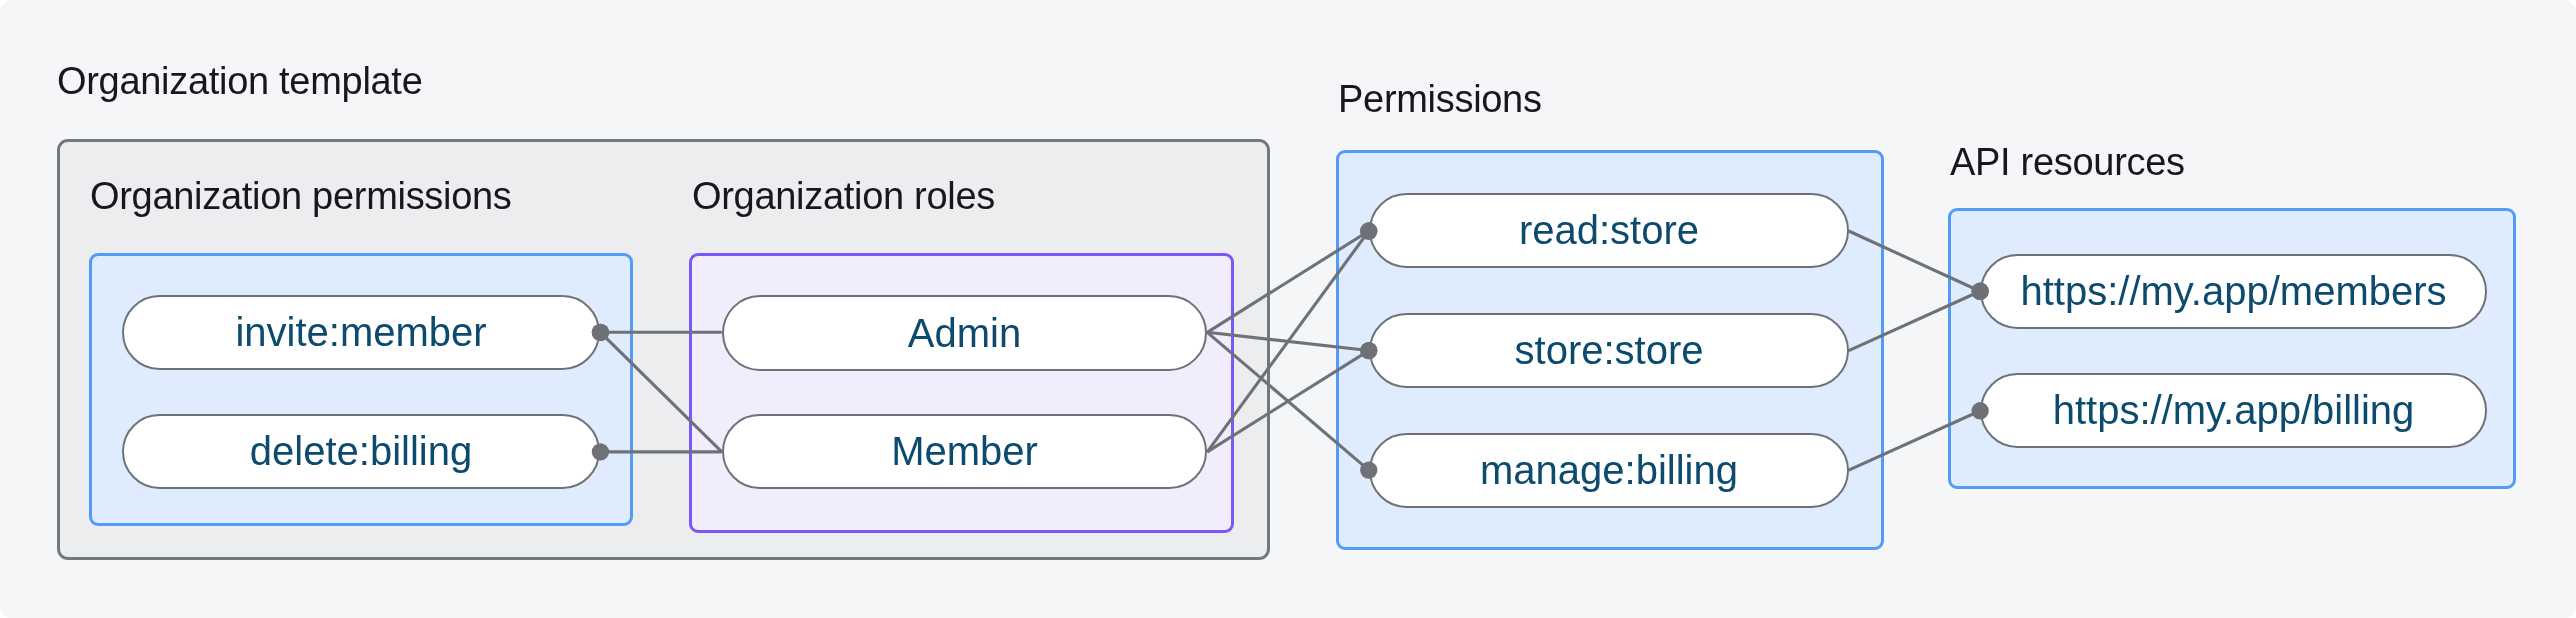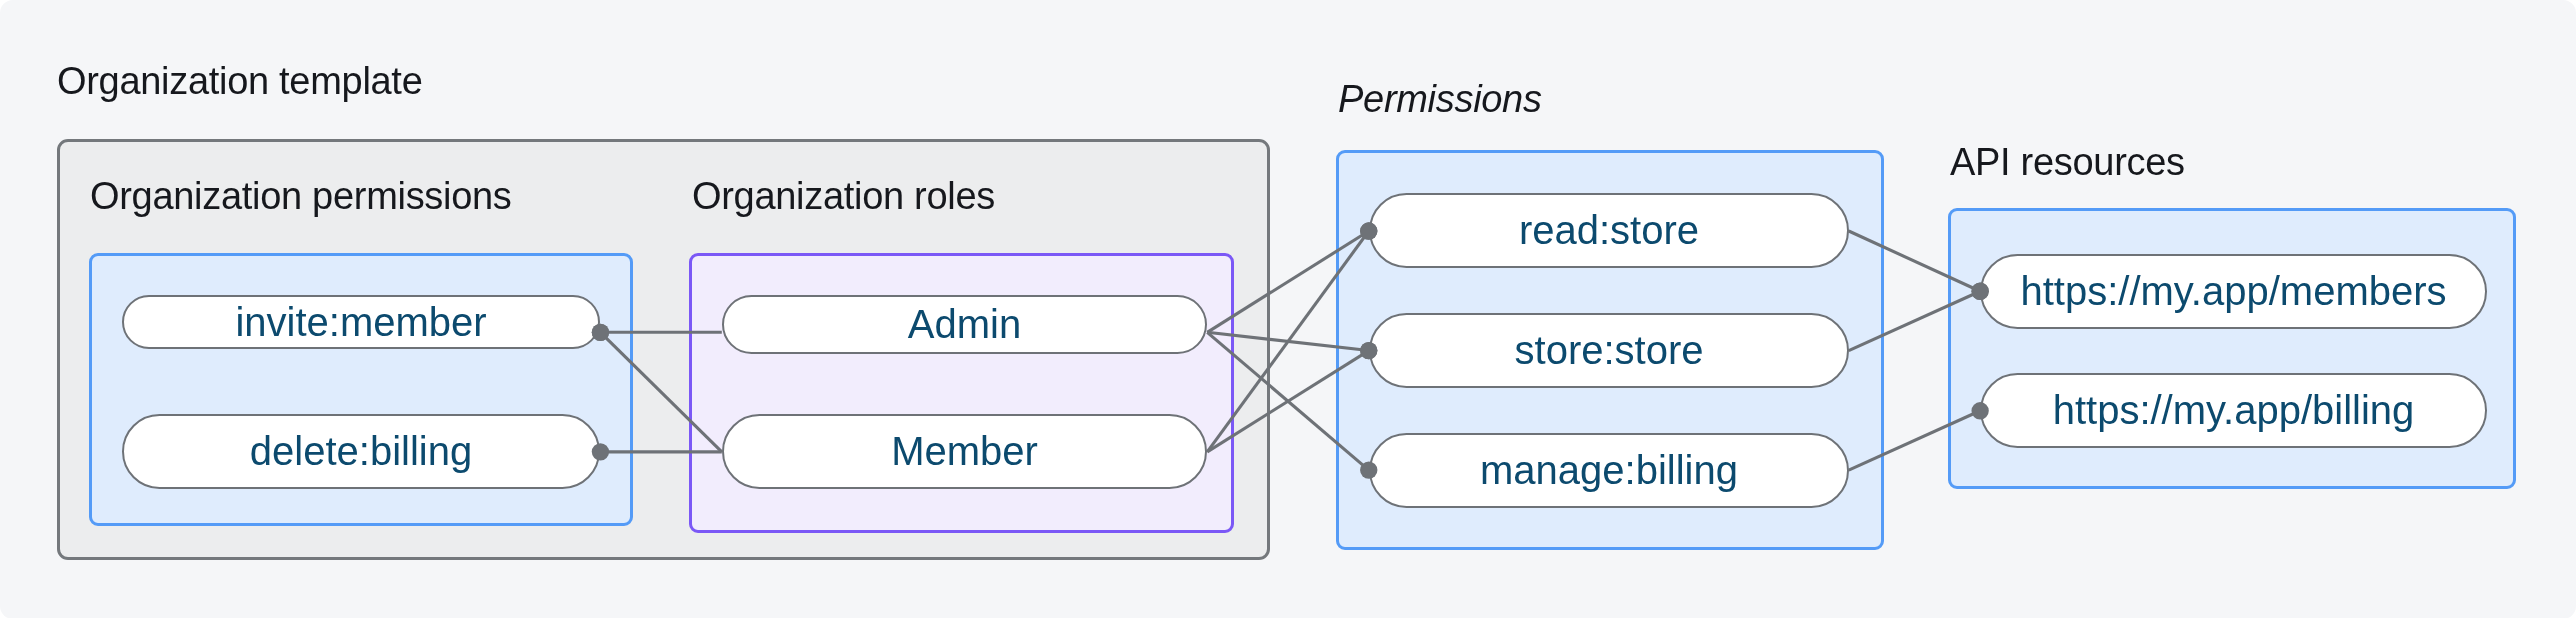--- a/index.html
+++ b/index.html
@@ -58,33 +58,33 @@
 <div id="canvas">
 
   <div class="group-label" style="left:57px; top:60px;">Organization template</div>
 
   <div class="box gray" style="left:57px; top:139px; width:1213px; height:421px;"></div>
 
   <div class="group-label" style="left:90px; top:175px;">Organization permissions</div>
 
   <div class="box blue" style="left:89px; top:253px; width:544px; height:273px;"></div>
 
-  <div class="pill" style="left:122px; top:295px; width:478px; height:54px;">invite:member</div>
+  <div class="pill" style="left:122px; top:295px; width:478px; height:75px;">invite:member</div>
 
   <div class="pill" style="left:122px; top:414px; width:478px; height:75px;">delete:billing</div>
 
   <div class="group-label" style="left:692px; top:175px;text-align:right;">Organization roles</div>
 
   <div class="box purple" style="left:689px; top:253px; width:545px; height:280px;"></div>
 
-  <div class="pill" style="left:722px; top:295px; width:485px; height:59px;">Admin</div>
+  <div class="pill" style="left:722px; top:295px; width:485px; height:76px;">Admin</div>
 
   <div class="pill" style="left:722px; top:414px; width:485px; height:75px;">Member</div>
 
-  <div class="group-label" style="left:1338px; top:78px;font-style:italic;">Permissions</div>
+  <div class="group-label" style="left:1338px; top:78px;">Permissions</div>
 
   <div class="box blue" style="left:1336px; top:150px; width:548px; height:400px;"></div>
 
   <div class="pill" style="left:1369px; top:193px; width:480px; height:75px;">read:store</div>
 
   <div class="pill" style="left:1369px; top:313px; width:480px; height:75px;">store:store</div>
 
   <div class="pill" style="left:1369px; top:433px; width:480px; height:75px;">manage:billing</div>
 
   <div class="group-label" style="left:1950px; top:141px;">API resources</div>

